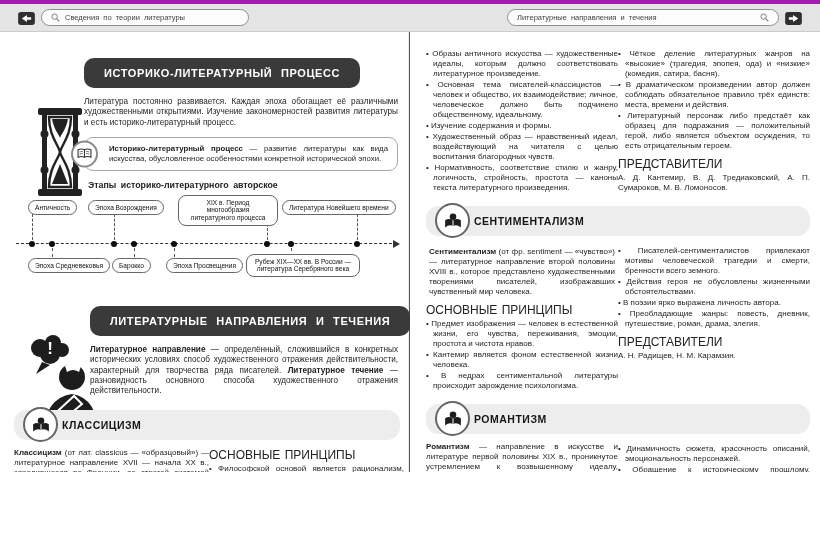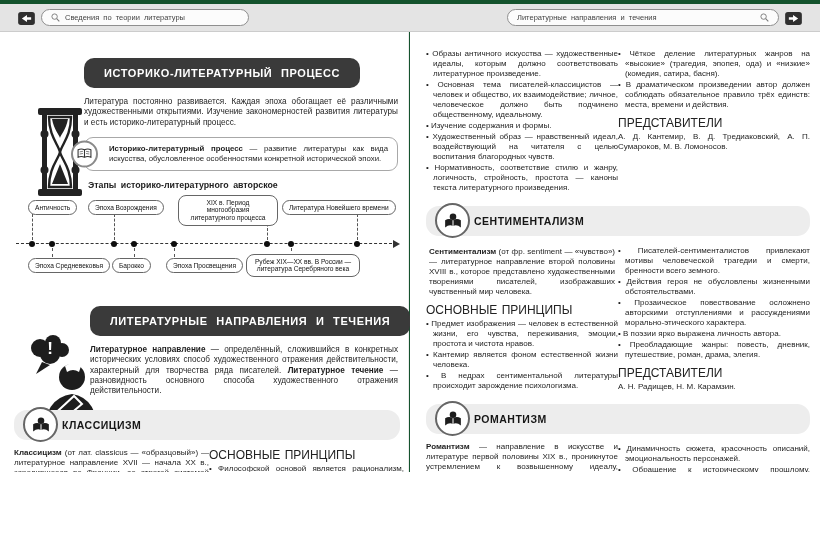--- a/index.html
+++ b/index.html
@@ -1,16 +1,16 @@
 <!DOCTYPE html>
 <html lang="ru"><head>
 <meta charset="utf-8">
 <style>
   html,body{margin:0;padding:0;background:#fff;}
-  .screen{position:relative;width:820px;height:472px;background:#14532d;overflow:hidden;
+  .screen{position:relative;width:820px;height:472px;background:#a21caf;overflow:hidden;
           font-family:"Liberation Sans", sans-serif;color:#222;}
   
   .topbar{position:absolute;top:4px;left:0;right:0;height:28px;background:#e4e4e4;
           border-bottom:1px solid #cccccc;display:flex;align-items:center;
           justify-content:space-between;padding:0 18px;box-sizing:border-box;}
   .tb-group{display:flex;align-items:center;gap:6px;}
   .pill{display:flex;align-items:center;gap:5px;background:#fcfcfc;border:1px solid #8f8f8f;
         border-radius:10px;height:17px;padding:0 9px;font-size:7.5px;color:#444;box-sizing:border-box;}
   .pill .txt{white-space:nowrap;word-spacing:2px;}
   .pill-left{width:208px;}
@@ -245,20 +245,21 @@
             <li>Основная тема писателей-классицистов — человек и общество, их взаимодействие; личное, человеческое должно быть подчинено общественному, идеальному.</li>
             <li>Изучение содержания и формы.</li>
             <li>Художественный образ — нравственный идеал, воздействующий на читателя с целью воспитания благородных чувств.</li>
             <li>Нормативность, соответствие стилю и жанру, логичность, стройность, простота — каноны текста литературного произведения.</li>
           </ul>
       </div>
       <div class="col">
         <ul class="bullets">
             <li>Чёткое деление литературных жанров на «высокие» (трагедия, эпопея, ода) и «низкие» (комедия, сатира, басня).</li>
             <li>В драматическом произведении автор должен соблюдать обязательное правило трёх единств: места, времени и действия.</li>
+            <li>Литературный персонаж либо предстаёт как образец для подражания — положительный герой, либо является объектом осуждения, то есть отрицательным героем.</li>
           </ul>
         <div class="subhead">ПРЕДСТАВИТЕЛИ</div>
         <p class="reps">А. Д. Кантемир, В. Д. Тредиаковский, А. П. Сумароков, М. В. Ломоносов.</p>
       </div>
     </div>
 
     <div class="section-bar" style="margin:12px 10px 0 16px;">
       <span class="circ">
         <svg width="20" height="20" viewBox="0 0 28 28">
             <circle cx="14" cy="8" r="4.6" fill="#1d1d1d"></circle>
@@ -278,21 +279,20 @@
         <ul class="bullets">
             <li>Предмет изображения — человек в естественной жизни, его чувства, переживания, эмоции, простота и чистота нравов.</li>
             <li>Кантемир является фоном естественной жизни человека.</li>
             <li>В недрах сентиментальной литературы происходит зарождение психологизма.</li>
           </ul>
       </div>
       <div class="col">
         <ul class="bullets">
             <li>Писателей-сентименталистов привлекают мотивы человеческой трагедии и смерти, бренности всего земного.</li>
             <li>Действия героя не обусловлены жизненными обстоятельствами.</li>
-            <li>Прозаическое повествование осложнено авторскими отступлениями и рассуждениями морально-этического характера.</li>
             <li>В поэзии ярко выражена личность автора.</li>
             <li>Преобладающие жанры: повесть, дневник, путешествие, роман, драма, элегия.</li>
           </ul>
         <div class="subhead">ПРЕДСТАВИТЕЛИ</div>
         <p class="reps">А. Н. Радищев, Н. М. Карамзин.</p>
       </div>
     </div>
 
     <div class="section-bar" style="margin:12px 10px 0 16px;">
       <span class="circ">

